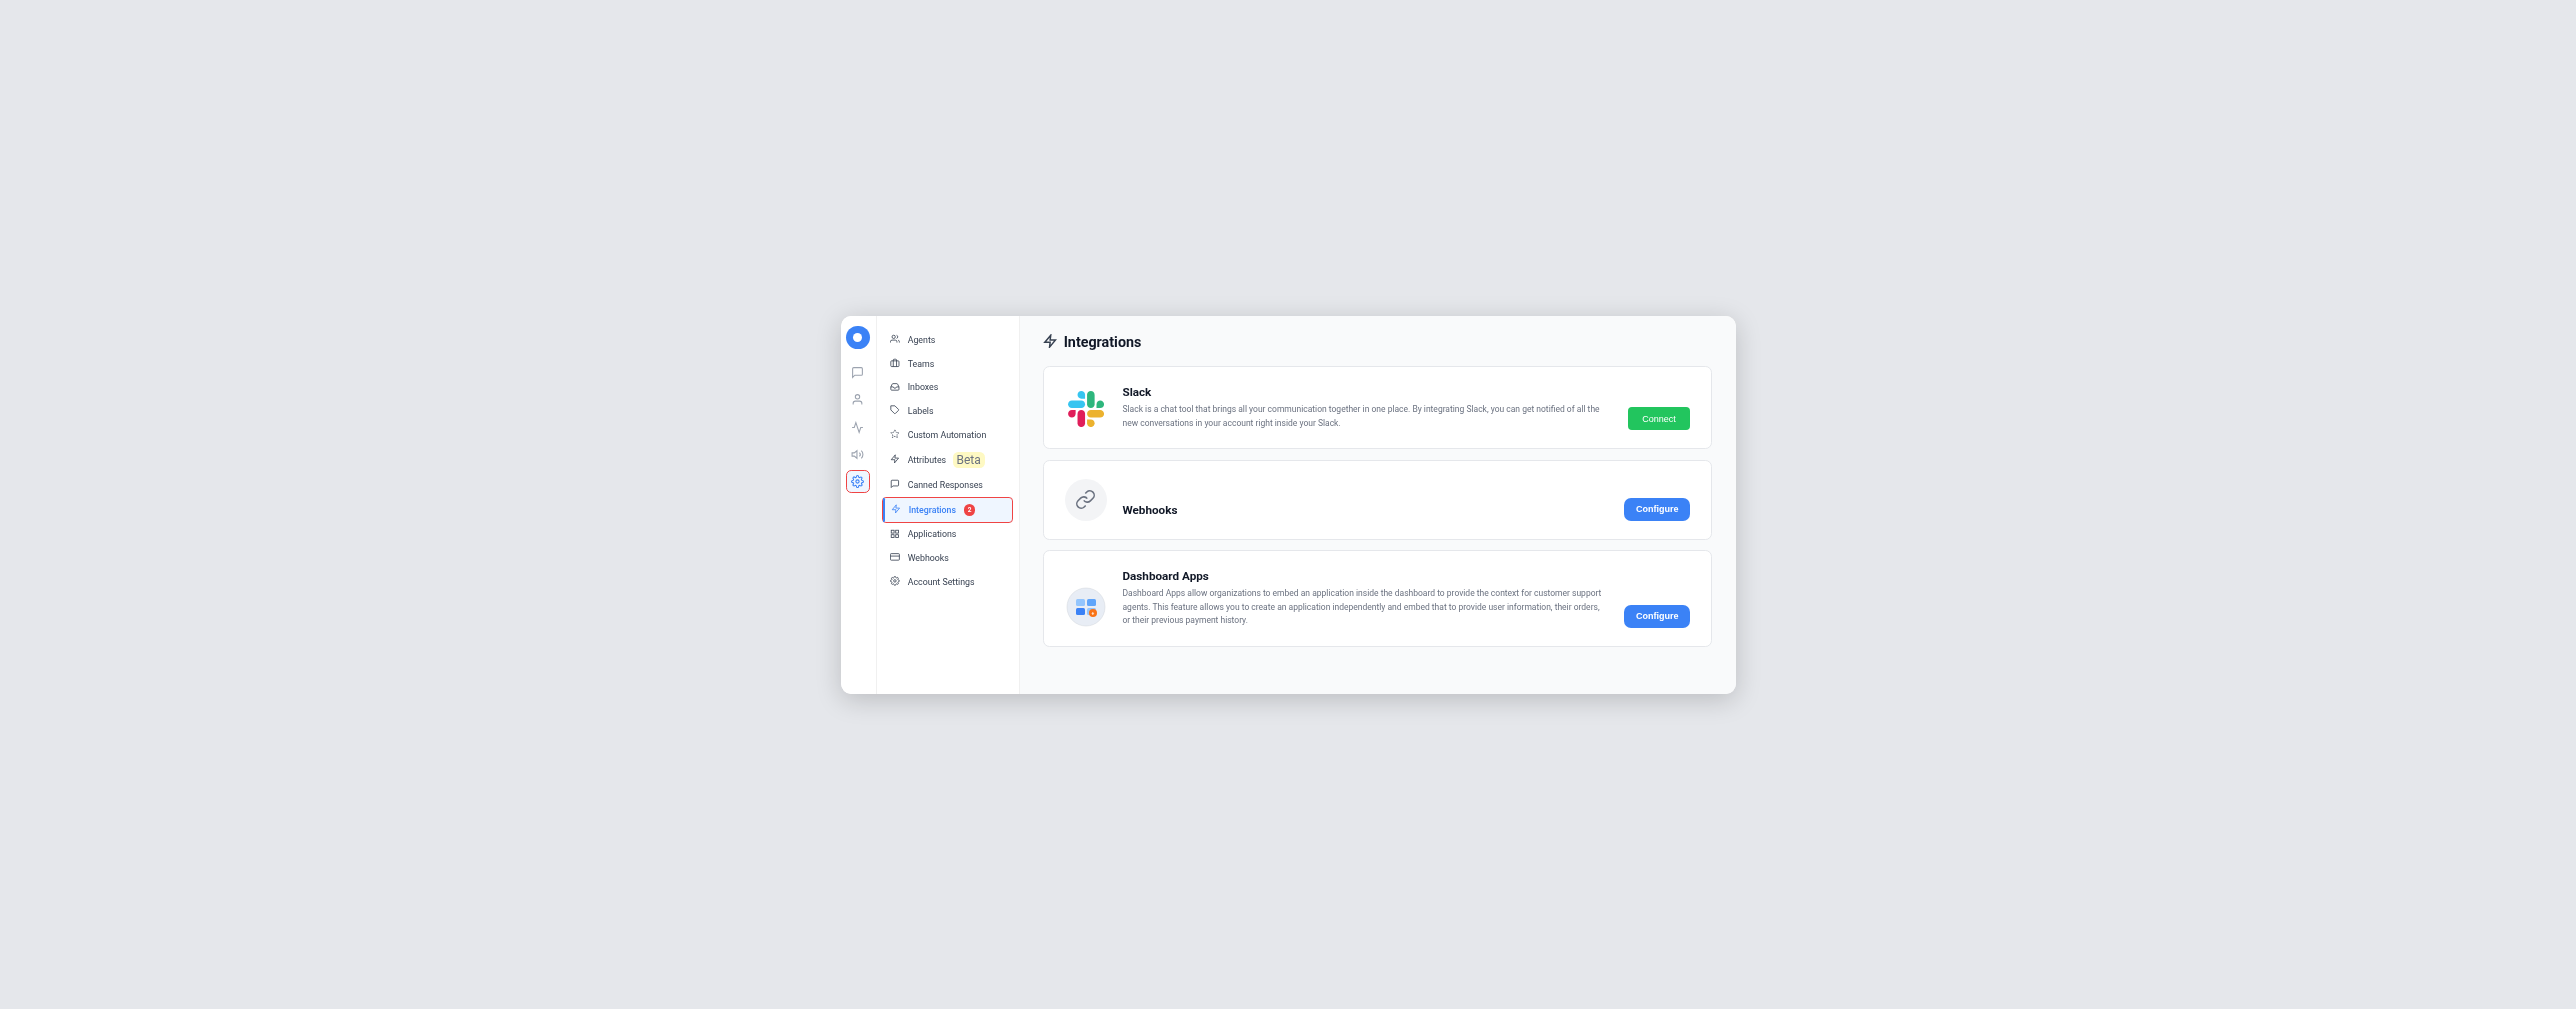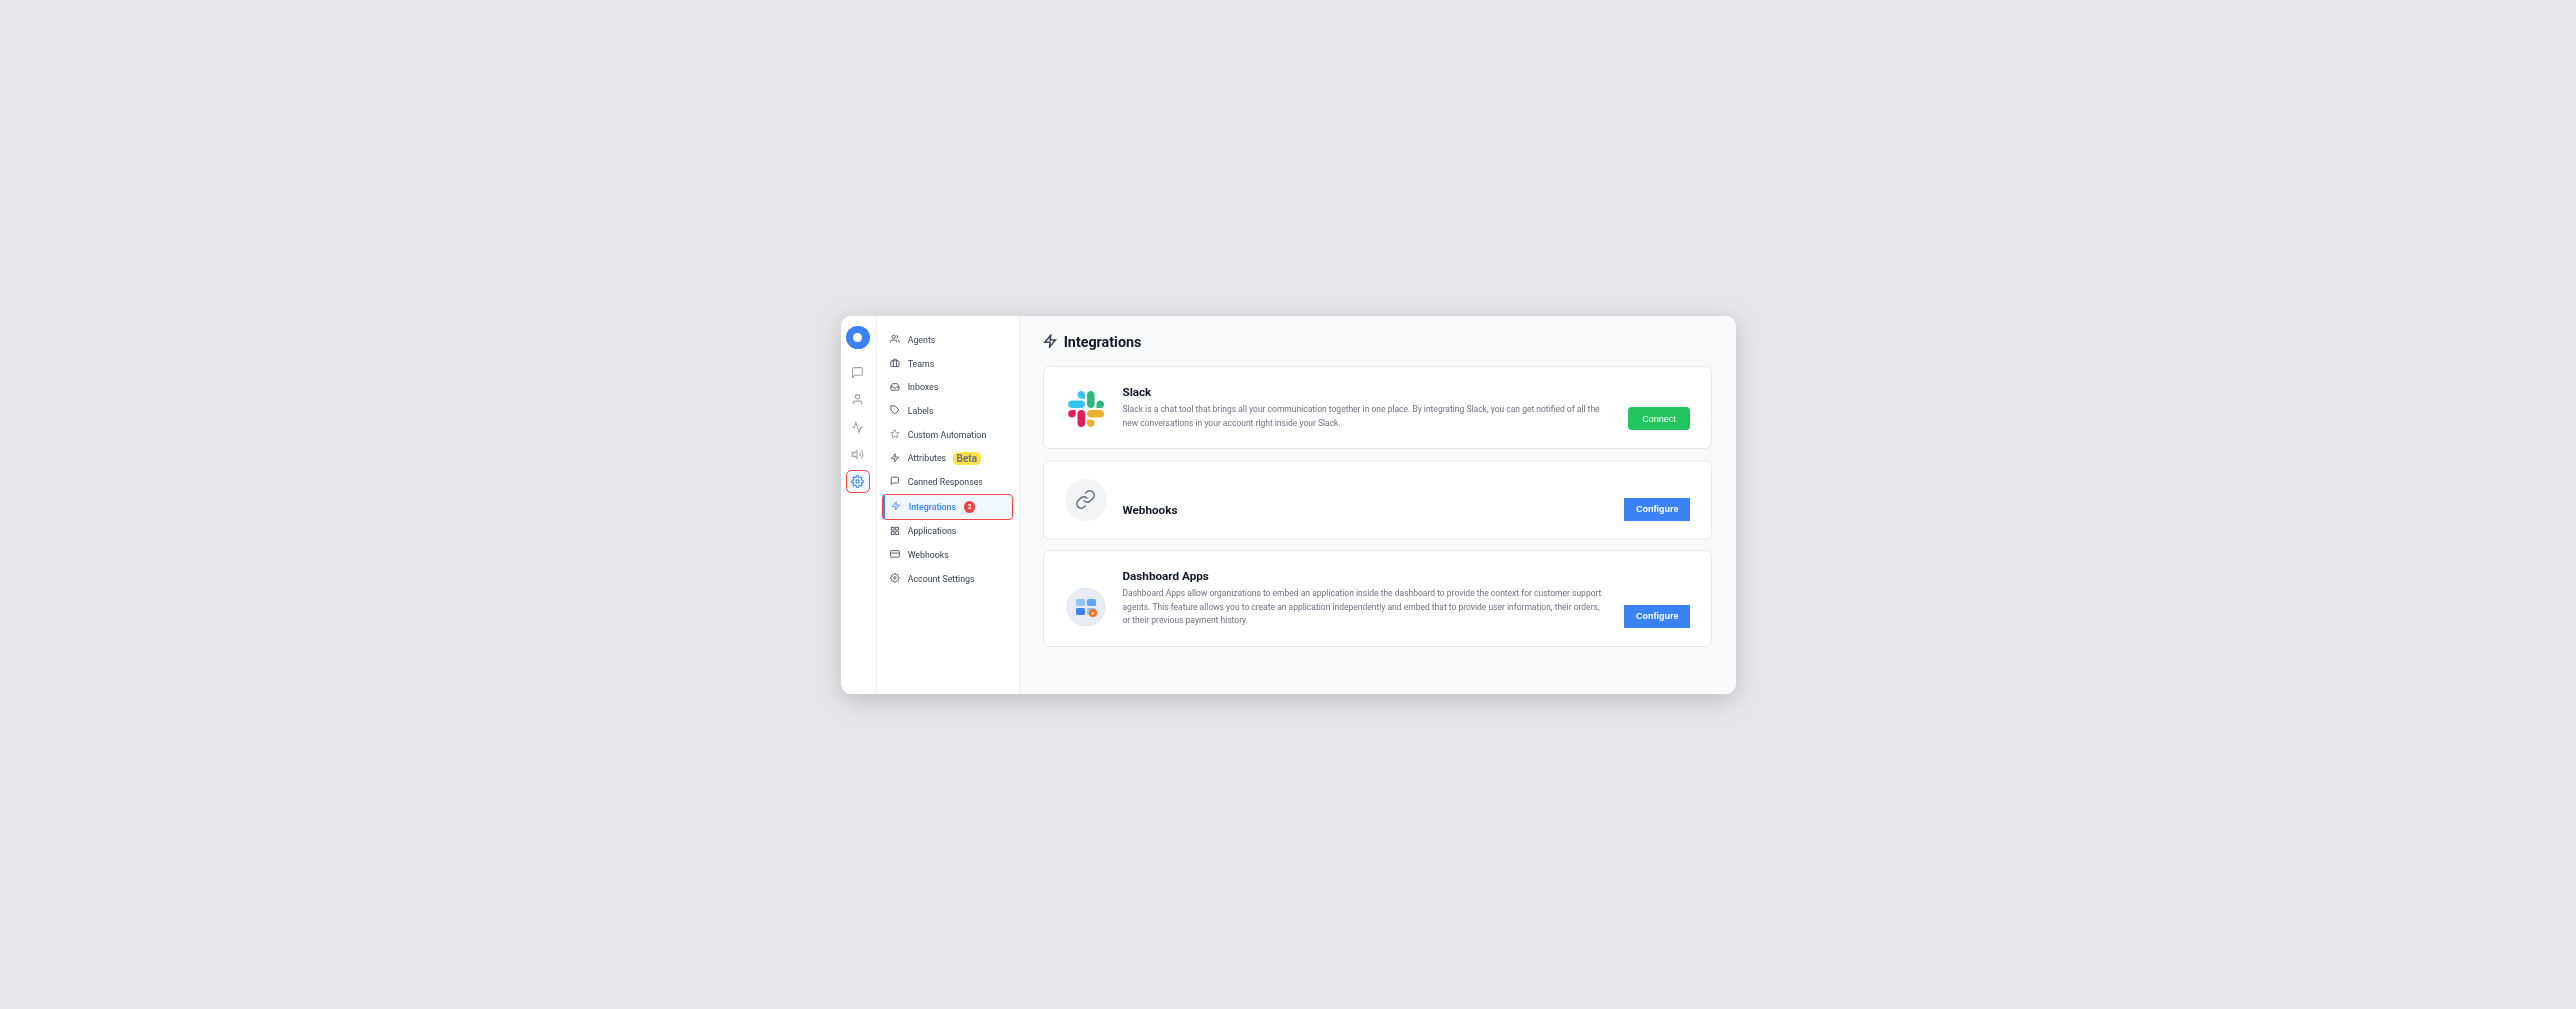--- a/index.html
+++ b/index.html
@@ -95,26 +95,26 @@
     }
     .sidebar-item.active::before {
       content: '';
       position: absolute;
       left: 0; top: 0; bottom: 0;
       width: 2px;
       background: #3b82f6;
       border-radius: 0 1.3px 1.3px 0;
     }
     .sidebar-item .badge {
-      font-size: 10px;
-      background: #fde047;
+      font-size: 12px;
+      background: #fef9c3;
       color: #6b7280;
       border-radius: 5.2px;
       padding: 0.7px 3.9px;
-      font-weight: 700;
+      font-weight: 400;
     }
     .sidebar-item .notif-badge {
       background: #ef4444;
       color: #fff;
       border-radius: 50%;
       width: 11.7px;
       height: 11.7px;
       display: flex;
       align-items: center;
       justify-content: center;
@@ -200,21 +200,21 @@
       padding: 6.5px 14.3px;
       font-size: 9px;
       font-weight: 400;
       cursor: pointer;
       transition: background 0.15s;
     }
     .btn-configure {
       background: #3b82f6;
       color: #fff;
       border: none;
-      border-radius: 0;
+      border-radius: 7px;
       padding: 6.5px 11.7px;
       font-size: 9px;
       font-weight: 600;
       cursor: pointer;
       transition: background 0.15s;
     }
     
     .webhook-icon-wrap {
       width: 42px;
       height: 42px;

